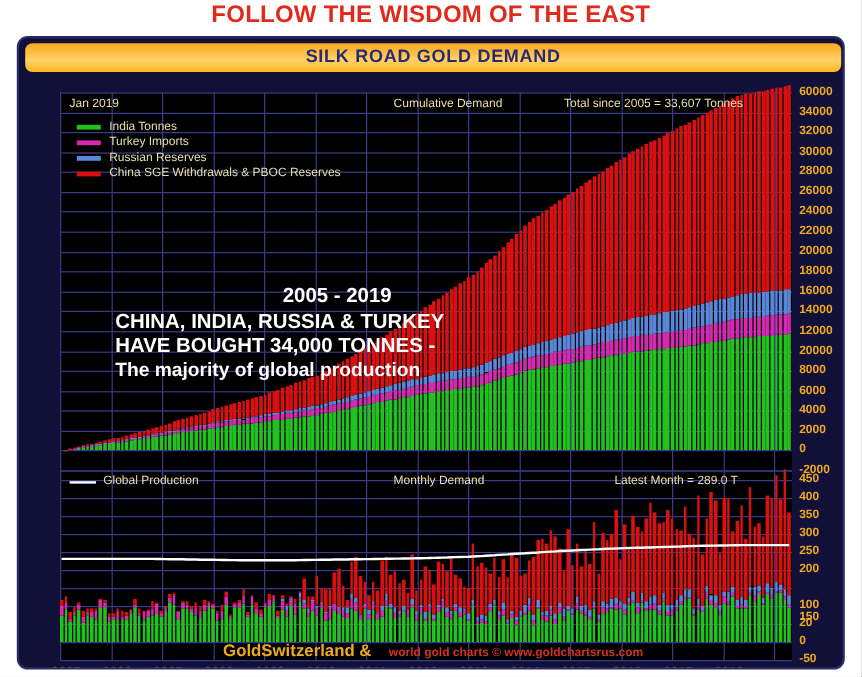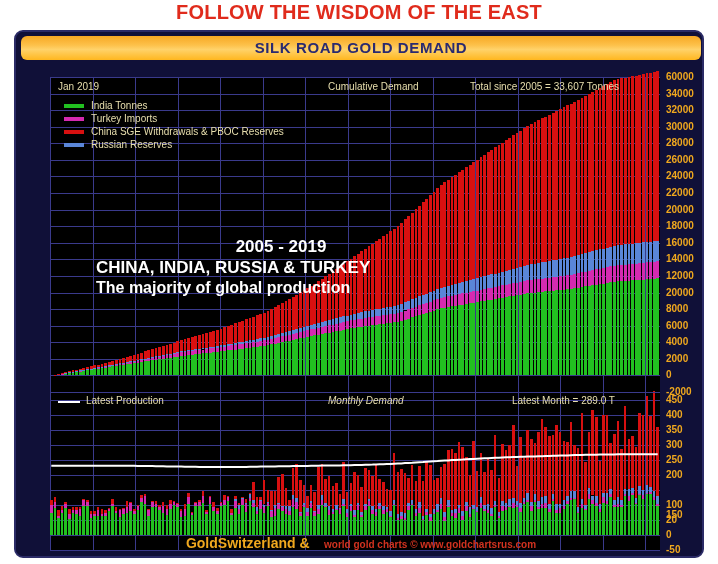--- a/index.html
+++ b/index.html
@@ -1195,32 +1195,33 @@
           <div class="legend" id="legend">
               <div class="leg-row">
                 <span class="leg-swatch" style="background: rgb(34, 192, 32);"></span>
                 <span class="leg-label">India Tonnes</span>
               </div>
               <div class="leg-row">
                 <span class="leg-swatch" style="background: rgb(213, 42, 176);"></span>
                 <span class="leg-label">Turkey Imports</span>
               </div>
               <div class="leg-row">
+                <span class="leg-swatch" style="background: rgb(90, 134, 216);"></span>
+                <span class="leg-label">Russian Reserves</span>
+              </div>
+              <div class="leg-row">
                 <span class="leg-swatch" style="background: rgb(216, 16, 16);"></span>
                 <span class="leg-label">China SGE Withdrawals &amp; PBOC Reserves</span>
-              </div>
-              <div class="leg-row">
-                <span class="leg-swatch" style="background: rgb(90, 134, 216);"></span>
-                <span class="leg-label">Russian Reserves</span>
               </div>
             </div>
 
           <div class="annot">
             <div class="l1">2005 - 2019</div>
             <div class="l2">CHINA, INDIA, RUSSIA  &amp; TURKEY</div>
+            <div class="l3">HAVE BOUGHT 34,000 TONNES -</div>
             <div class="l4">The majority of global production</div>
           </div>
         </div>
 
         <div id="lower">
           <div class="bars" id="lower-bars">
               <div class="col" style="left: 0px; width: 2.52663px; height: 158px;">
                 <div class="seg" style="background: rgb(34, 192, 32); bottom: 15.0476px; height: 22.3505px;"></div>
                 <div class="seg" style="background: rgb(213, 42, 176); bottom: 37.3981px; height: 7.63726px;"></div>
                 <div class="seg" style="background: rgb(90, 134, 216); bottom: 45.0354px; height: 0px;"></div>
@@ -2232,23 +2233,23 @@
                 <div class="seg" style="background: rgb(34, 192, 32); bottom: 15.0476px; height: 29.283px;"></div>
                 <div class="seg" style="background: rgb(213, 42, 176); bottom: 44.3306px; height: 1.82022px;"></div>
                 <div class="seg" style="background: rgb(90, 134, 216); bottom: 46.1509px; height: 7.99183px;"></div>
                 <div class="seg" style="background: rgb(216, 16, 16); bottom: 54.1427px; height: 69.1446px;"></div>
               </div>
             </div>
           <svg class="prodline" id="prodline" viewBox="0 0 610 158" preserveAspectRatio="none">
               <path d="M1.3 73.7 L4.9 73.7 L8.5 73.7 L12.1 73.7 L15.7 73.7 L19.3 73.7 L22.9 73.7 L26.5 73.7 L30.1 73.7 L33.7 73.7 L37.4 73.7 L41.0 73.7 L44.6 73.7 L48.2 73.7 L51.8 73.7 L55.4 73.7 L59.0 73.7 L62.6 73.7 L66.2 73.7 L69.8 73.7 L73.5 73.7 L77.1 73.7 L80.7 73.8 L84.3 73.8 L87.9 73.9 L91.5 74.0 L95.1 74.0 L98.7 74.1 L102.3 74.1 L105.9 74.2 L109.5 74.2 L113.2 74.3 L116.8 74.4 L120.4 74.4 L124.0 74.5 L127.6 74.5 L131.2 74.6 L134.8 74.7 L138.4 74.7 L142.0 74.8 L145.6 74.8 L149.3 74.9 L152.9 74.9 L156.5 74.9 L160.1 74.9 L163.7 74.9 L167.3 74.9 L170.9 74.9 L174.5 74.9 L178.1 74.9 L181.7 74.9 L185.3 74.9 L189.0 74.9 L192.6 74.9 L196.2 74.9 L199.8 74.8 L203.4 74.7 L207.0 74.7 L210.6 74.6 L214.2 74.6 L217.8 74.5 L221.4 74.4 L225.1 74.4 L228.7 74.3 L232.3 74.3 L235.9 74.2 L239.5 74.2 L243.1 74.1 L246.7 74.0 L250.3 74.0 L253.9 73.9 L257.5 73.9 L261.1 73.8 L264.8 73.8 L268.4 73.7 L272.0 73.6 L275.6 73.6 L279.2 73.5 L282.8 73.5 L286.4 73.4 L290.0 73.4 L293.6 73.3 L297.2 73.2 L300.8 73.2 L304.5 73.1 L308.1 73.0 L311.7 72.9 L315.3 72.8 L318.9 72.7 L322.5 72.6 L326.1 72.4 L329.7 72.3 L333.3 72.2 L336.9 72.1 L340.6 72.0 L344.2 71.8 L347.8 71.6 L351.4 71.4 L355.0 71.1 L358.6 70.9 L362.2 70.7 L365.8 70.4 L369.4 70.2 L373.0 70.0 L376.6 69.7 L380.3 69.5 L383.9 69.3 L387.5 69.1 L391.1 68.8 L394.7 68.6 L398.3 68.4 L401.9 68.1 L405.5 67.9 L409.1 67.7 L412.7 67.5 L416.4 67.2 L420.0 67.0 L423.6 66.9 L427.2 66.7 L430.8 66.5 L434.4 66.3 L438.0 66.2 L441.6 66.0 L445.2 65.8 L448.8 65.7 L452.4 65.5 L456.1 65.3 L459.7 65.2 L463.3 65.1 L466.9 65.0 L470.5 64.8 L474.1 64.7 L477.7 64.6 L481.3 64.5 L484.9 64.4 L488.5 64.3 L492.2 64.2 L495.8 64.0 L499.4 63.9 L503.0 63.8 L506.6 63.7 L510.2 63.6 L513.8 63.5 L517.4 63.4 L521.0 63.2 L524.6 63.1 L528.2 63.0 L531.9 62.9 L535.5 62.8 L539.1 62.8 L542.7 62.7 L546.3 62.7 L549.9 62.6 L553.5 62.6 L557.1 62.5 L560.7 62.4 L564.3 62.4 L567.9 62.3 L571.6 62.3 L575.2 62.3 L578.8 62.3 L582.4 62.3 L586.0 62.3 L589.6 62.3 L593.2 62.3 L596.8 62.3 L600.4 62.3 L604.0 62.3 L607.7 62.3" fill="none" stroke="#ffffff" stroke-width="2"></path>
             </svg>
 
-          <div class="hdr-text" style="left:36px;top:3px;">Latest Production</div>
+          <div class="hdr-text" style="left:36px;top:3px;">Global Production</div>
           <div style="position:absolute;left:8px;top:9px;width:22px;height:2px;background:#ffffff;"></div>
-          <div class="hdr-text" style="left:278px;top:3px;font-style:italic;">Monthly Demand</div>
+          <div class="hdr-text" style="left:278px;top:3px;">Monthly Demand</div>
           <div class="hdr-text" style="left:462px;top:3px;">Latest Month = 289.0 T</div>
         </div>
 
         <div class="sep" style="top:315px;"></div>
       </div>
 
       <div id="upper-yaxis">
           <div class="ylab" style="left: 650px; top: 39px;">60000</div>
           <div class="ylab" style="left: 650px; top: 55.5789px;">34000</div>
           <div class="ylab" style="left: 650px; top: 72.1579px;">32000</div>

